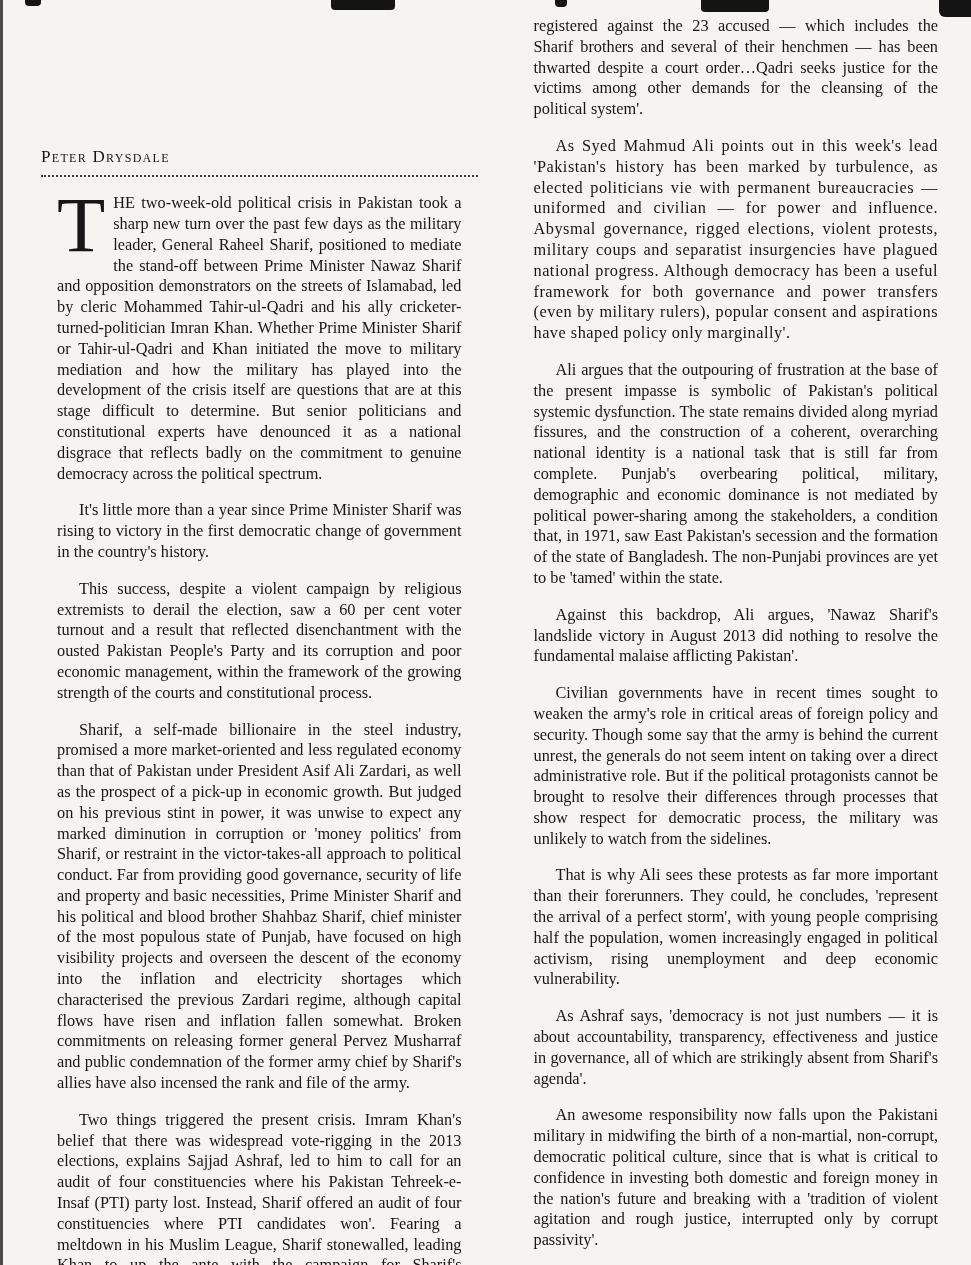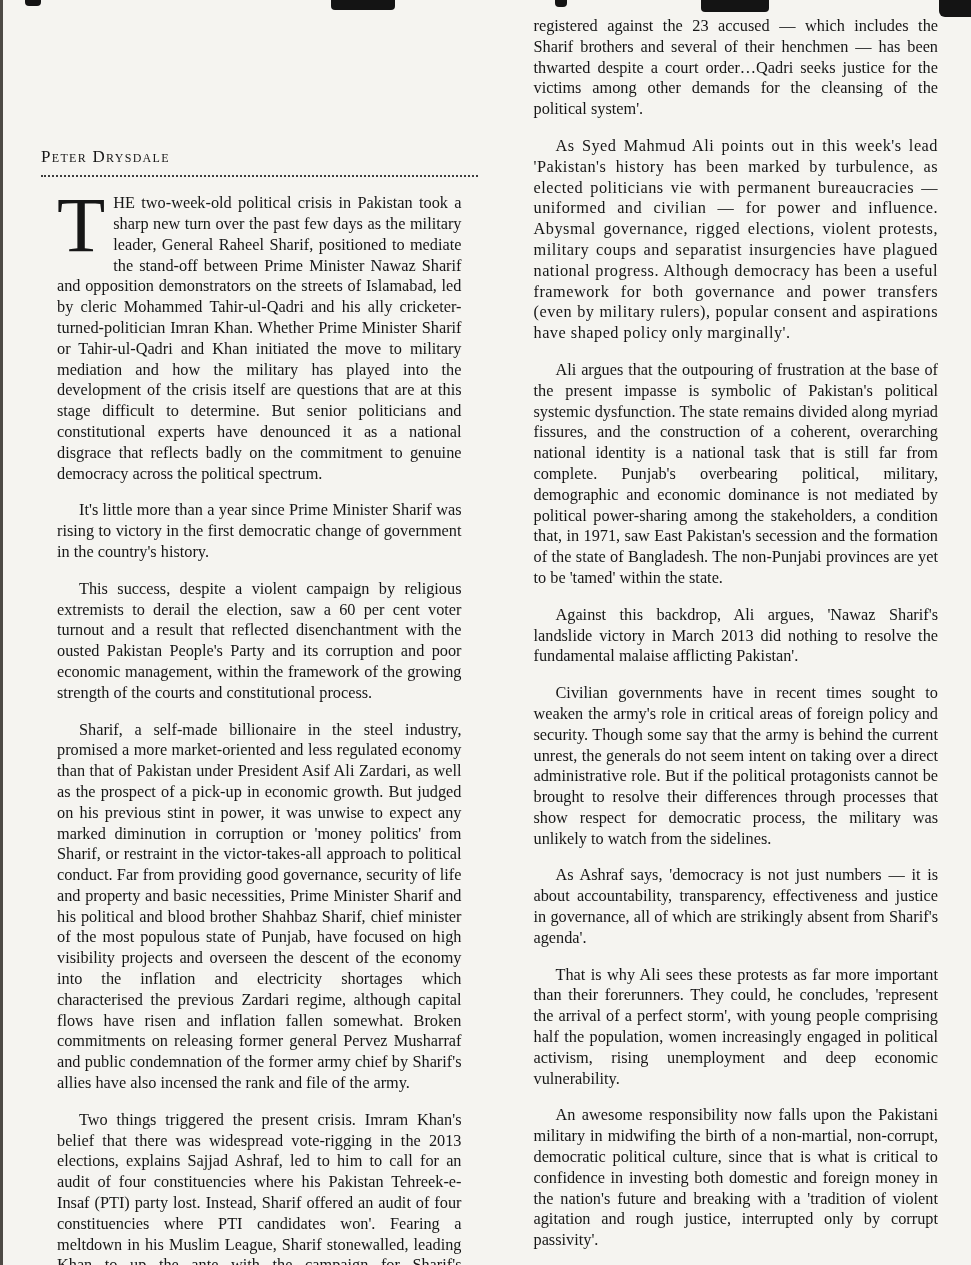--- a/index.html
+++ b/index.html
@@ -122,24 +122,24 @@
           <p class="para">Sharif, a self-made billionaire in the steel industry, promised a more market-oriented and less regulated economy than that of Pakistan under President Asif Ali Zardari, as well as the prospect of a pick-up in economic growth. But judged on his previous stint in power, it was unwise to expect any marked diminution in corruption or 'money politics' from Sharif, or restraint in the victor-takes-all approach to political conduct. Far from providing good governance, security of life and property and basic necessities, Prime Minister Sharif and his political and blood brother Shahbaz Sharif, chief minister of the most populous state of Punjab, have focused on high visibility projects and overseen the descent of the economy into the inflation and electricity shortages which characterised the previous Zardari regime, although capital flows have risen and inflation fallen somewhat. Broken commitments on releasing former general Pervez Musharraf and public condemnation of the former army chief by Sharif's allies have also incensed the rank and file of the army.</p>
           <p class="para">Two things triggered the present crisis. Imram Khan's belief that there was widespread vote-rigging in the 2013 elections, explains Sajjad Ashraf, led to him to call for an audit of four constituencies where his Pakistan Tehreek-e-Insaf (PTI) party lost. Instead, Sharif offered an audit of four constituencies where PTI candidates won'. Fearing a meltdown in his Muslim League, Sharif stonewalled, leading Khan to up the ante with the campaign for Sharif's resignation.</p>
         </div>
     </div>
 
     <div class="col">
       <div class="paras">
           <p class="para noindent">registered against the 23 accused — which includes the Sharif brothers and several of their henchmen — has been thwarted despite a court order…Qadri seeks justice for the victims among other demands for the cleansing of the political system'.</p>
           <p class="para tracked">As Syed Mahmud Ali points out in this week's lead 'Pakistan's history has been marked by turbulence, as elected politicians vie with permanent bureaucracies — uniformed and civilian — for power and influence. Abysmal governance, rigged elections, violent protests, military coups and separatist insurgencies have plagued national progress. Although democracy has been a useful framework for both governance and power transfers (even by military rulers), popular consent and aspirations have shaped policy only marginally'.</p>
           <p class="para">Ali argues that the outpouring of frustration at the base of the present impasse is symbolic of Pakistan's political systemic dysfunction. The state remains divided along myriad fissures, and the construction of a coherent, overarching national identity is a national task that is still far from complete. Punjab's overbearing political, military, demographic and economic dominance is not mediated by political power-sharing among the stakeholders, a condition that, in 1971, saw East Pakistan's secession and the formation of the state of Bangladesh. The non-Punjabi provinces are yet to be 'tamed' within the state.</p>
-          <p class="para">Against this backdrop, Ali argues, 'Nawaz Sharif's landslide victory in March 2013 did nothing to resolve the fundamental malaise afflicting Pakistan'.</p>
+          <p class="para">Against this backdrop, Ali argues, 'Nawaz Sharif's landslide victory in August 2013 did nothing to resolve the fundamental malaise afflicting Pakistan'.</p>
           <p class="para">Civilian governments have in recent times sought to weaken the army's role in critical areas of foreign policy and security. Though some say that the army is behind the current unrest, the generals do not seem intent on taking over a direct administrative role. But if the political protagonists cannot be brought to resolve their differences through processes that show respect for democratic process, the military was unlikely to watch from the sidelines.</p>
+          <p class="para">That is why Ali sees these protests as far more important than their forerunners. They could, he concludes, 'represent the arrival of a perfect storm', with young people comprising half the population, women increasingly engaged in political activism, rising unemployment and deep economic vulnerability.</p>
           <p class="para">As Ashraf says, 'democracy is not just numbers — it is about accountability, transparency, effectiveness and justice in governance, all of which are strikingly absent from Sharif's agenda'.</p>
-          <p class="para">That is why Ali sees these protests as far more important than their forerunners. They could, he concludes, 'represent the arrival of a perfect storm', with young people comprising half the population, women increasingly engaged in political activism, rising unemployment and deep economic vulnerability.</p>
           <p class="para">An awesome responsibility now falls upon the Pakistani military in midwifing the birth of a non-martial, non-corrupt, democratic political culture, since that is what is critical to confidence in investing both domestic and foreign money in the nation's future and breaking with a 'tradition of violent agitation and rough justice, interrupted only by corrupt passivity'.</p>
         </div>
       <div class="footer">
         <div class="dotted-rule"></div>
         <div class="footer-line">The writer is  Editor of the East Asia Forum.</div>
         <div class="footer-line">© East Asia Forum.</div>
       </div>
     </div>
 
   </div>

